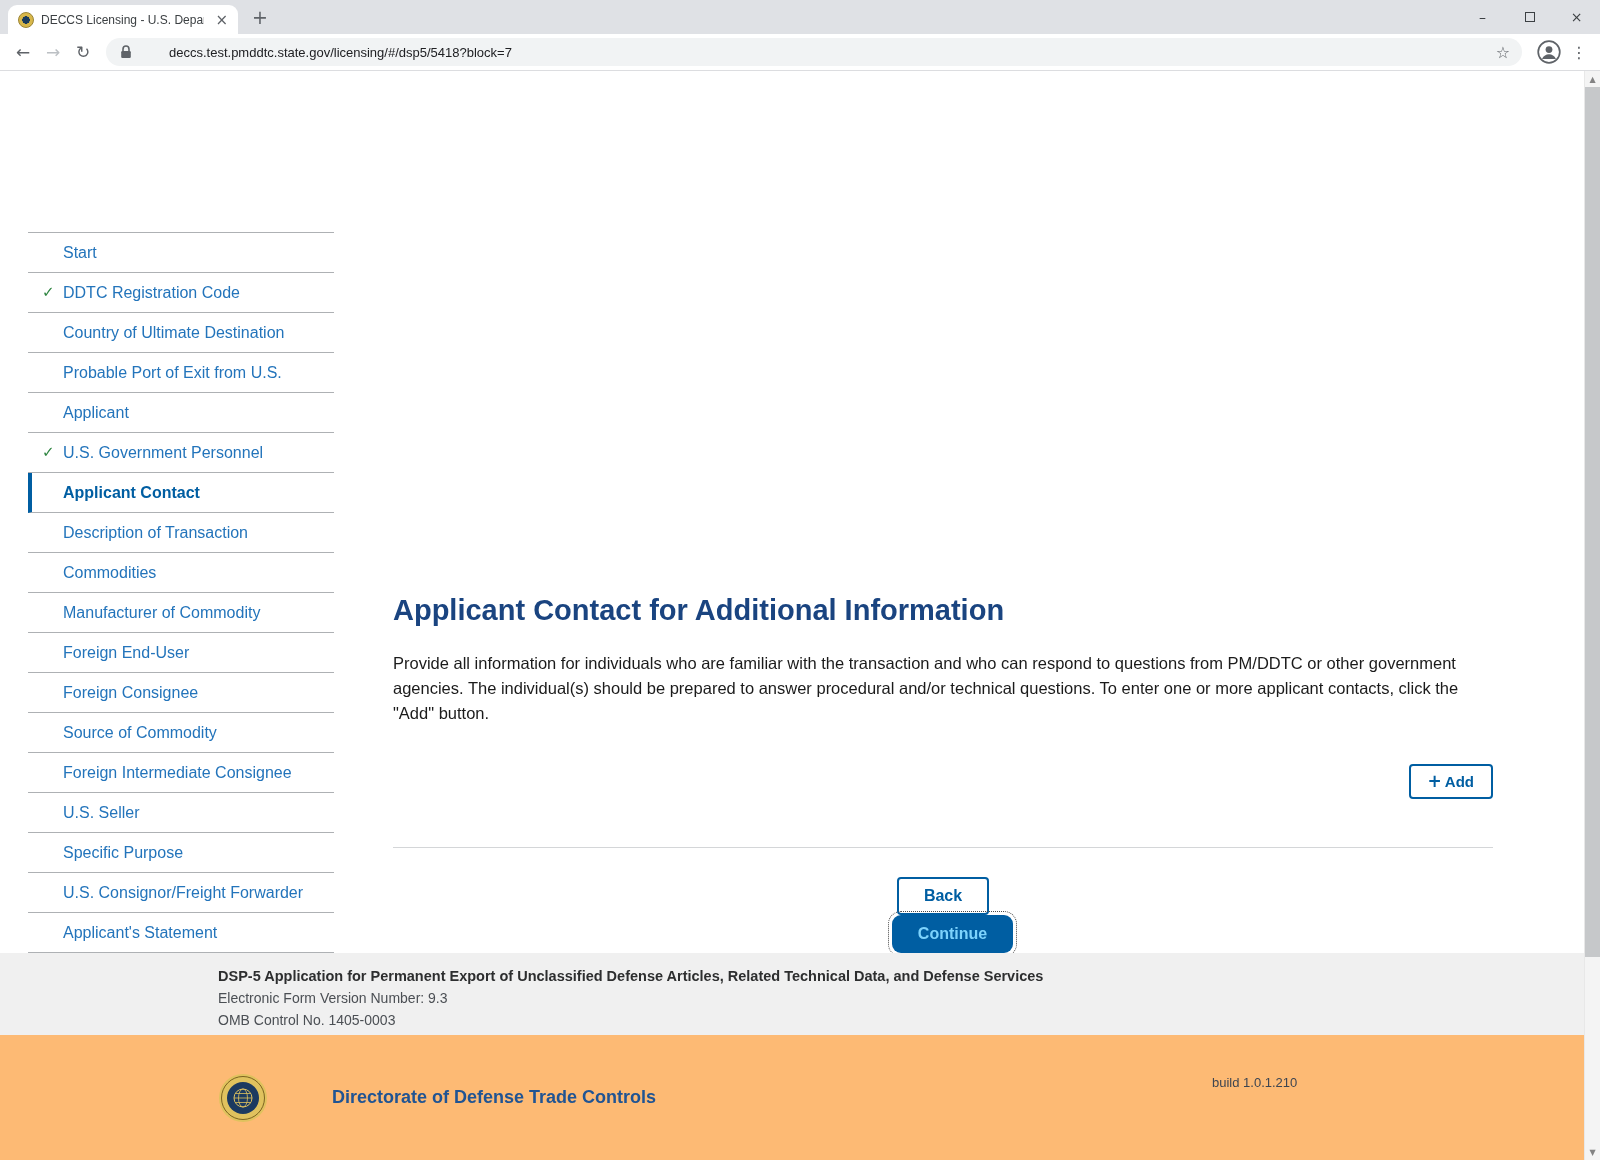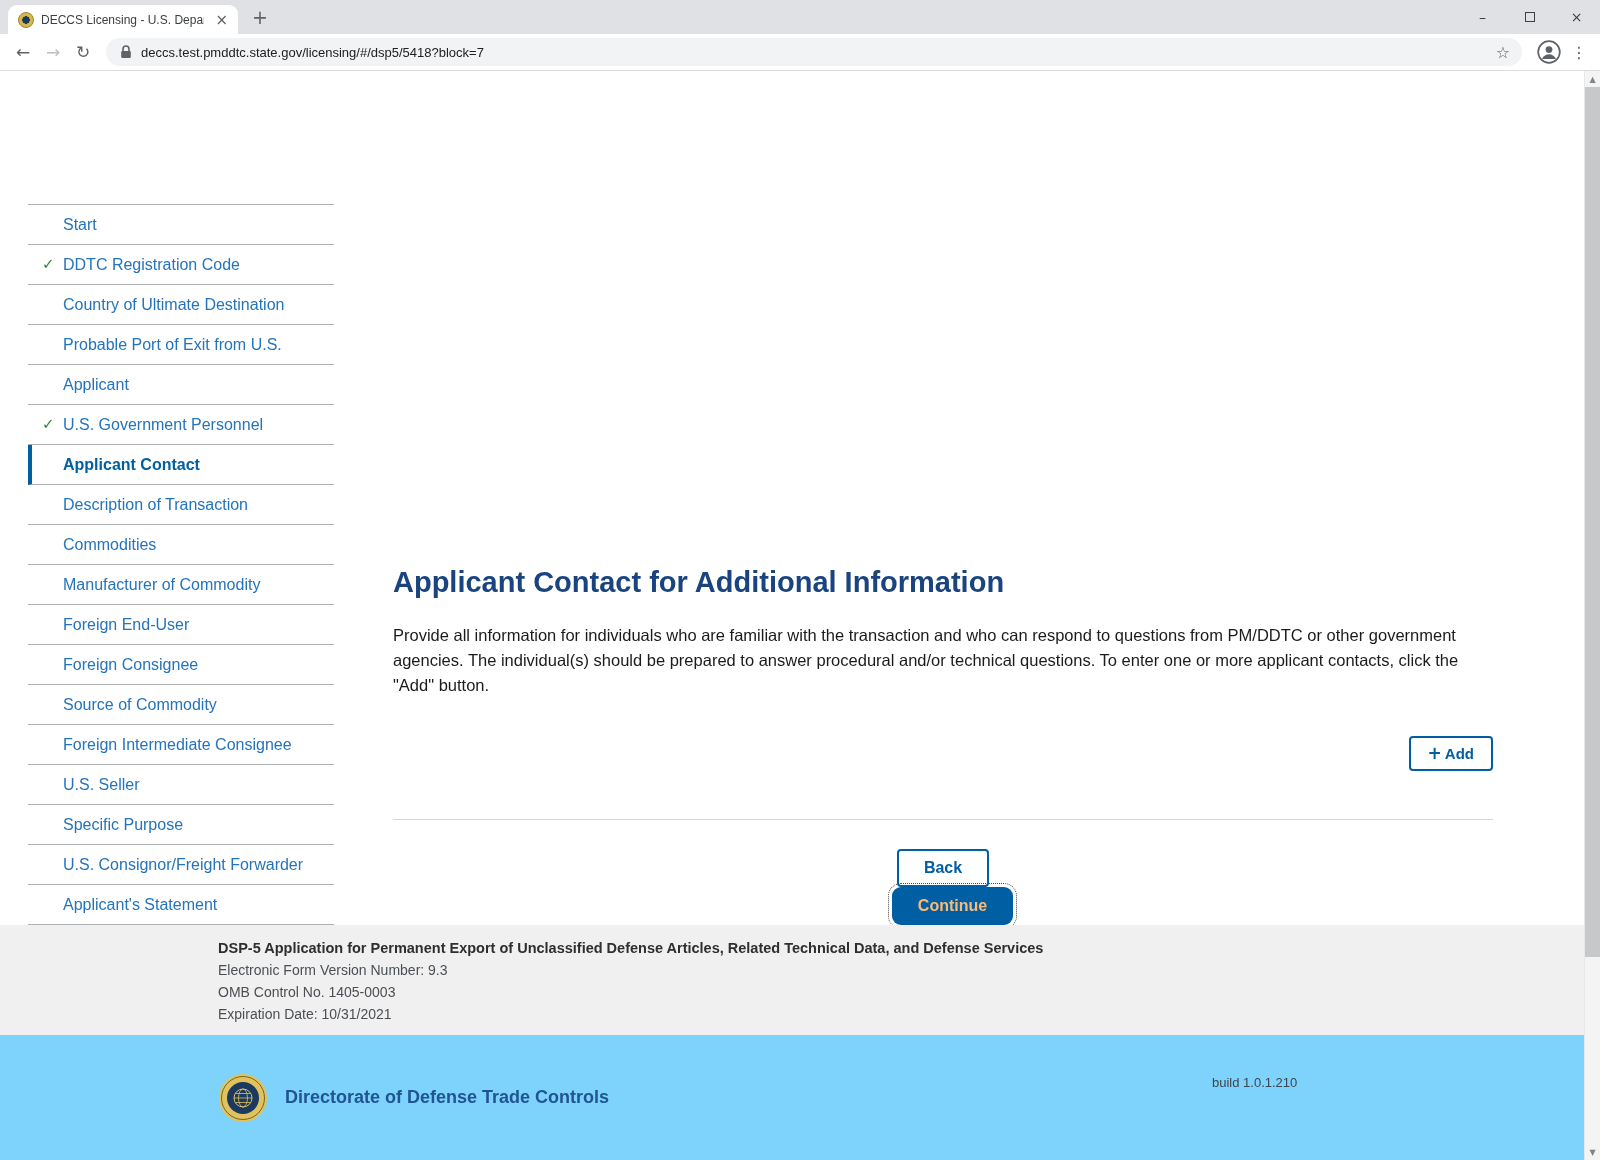--- a/index.html
+++ b/index.html
@@ -44,21 +44,21 @@
     height: 37px; background: #fff; display: flex; align-items: center;
     padding: 0 10px 0 8px; border-bottom: 1px solid #dcdde0;
   }
   .tool-icon {
     width: 30px; height: 30px; flex: none; display: flex; align-items: center;
     justify-content: center; font-size: 17px; color: #5f6368; cursor: pointer; border-radius: 50%;
   }
   .tool-icon.disabled { color: #bcc0c4; cursor: default; }
   .addressbar {
     flex: 1; height: 28px; background: #f1f3f4; border-radius: 14px;
-    display: flex; align-items: center; padding: 0 10px 0 14px; margin: 0 8px;
+    display: flex; align-items: center; padding: 0 10px 0 14px; margin: 0 8px; gap: 28px;
   }
   .lock-icon { display: flex; flex: none; }
   .url-text { font-size: 13px; color: #202124; margin-left: 9px; flex: 1; white-space: nowrap; overflow: hidden; }
   .star-icon { font-size: 16px; color: #5f6368; cursor: pointer; flex: none; padding: 0 2px; }
   .avatar-icon { width: 24px; height: 24px; margin: 0 7px; flex: none; cursor: pointer; }
   .menu-icon { font-size: 16px; color: #5f6368; width: 22px; text-align: center; cursor: pointer; flex: none; }
 
   
   .page { height: 1089px; display: flex; flex-direction: column; position: relative; background: #fff; }
   .content-row { flex: 1; display: flex; align-items: flex-end; }
@@ -90,33 +90,33 @@
     background: #fff; border: 2px solid #005ea2; color: #005ea2;
     font-weight: bold; font-size: 15px; border-radius: 4px; padding: 7px 17px;
     cursor: pointer; font-family: inherit;
   }
   .btn-add { display: flex; align-items: center; }
   .add-plus { font-weight: bold; font-size: 17px; margin-right: 3px; line-height: 1; }
   .divider { border: none; border-top: 1px solid #d4d6d8; margin-top: 48px; }
   .actions { display: flex; justify-content: space-between; align-items: center; margin-top: 29px; flex-direction: column; }
   .btn-back { padding: 8px 25px; font-size: 16px; }
   .btn-continue {
-    background: #005ea2; color: #fdba74; border: none; border-radius: 9px;
+    background: #005ea2; color: #7dd3fc; border: none; border-radius: 9px;
     font-weight: bold; font-size: 16px; padding: 10px 26px; cursor: pointer;
     font-family: inherit; outline: 1.5px dotted #4a4a4a; outline-offset: 3px; margin-left: 19px;
   }
 
   
-  .footer-top { background: #f0f0f0; height: 110px; padding: 15px 0 0 218px; }
+  .footer-top { background: #f0f0f0; height: 82px; padding: 15px 0 0 218px; }
   .footer-form-title { font-size: 14.5px; font-weight: bold; color: #2d2e2f; }
   .footer-line { font-size: 14px; color: #4b4f54; margin-top: 6px; }
 
   .footer-bottom {
-    background: #7dd3fc; height: 125px; display: flex; align-items: center;
-    padding-left: 218px; position: relative;
+    background: #fdba74; height: 125px; display: flex; align-items: center;
+    padding-left: 218px; position: relative; gap: 47px;
   }
   .seal { width: 50px; height: 50px; flex: none; }
   .org-name { font-size: 18px; font-weight: bold; color: #205493; margin-left: 17px; }
   .build { position: absolute; left: 1212px; top: 40px; font-size: 13px; color: #3d4551; }
 
   
   .scrollbar {
     position: absolute; right: 0; top: 0; bottom: 0; width: 16px;
     background: #f4f4f4; border-left: 1px solid #e8e8e8;
     display: flex; flex-direction: column; align-items: center;

